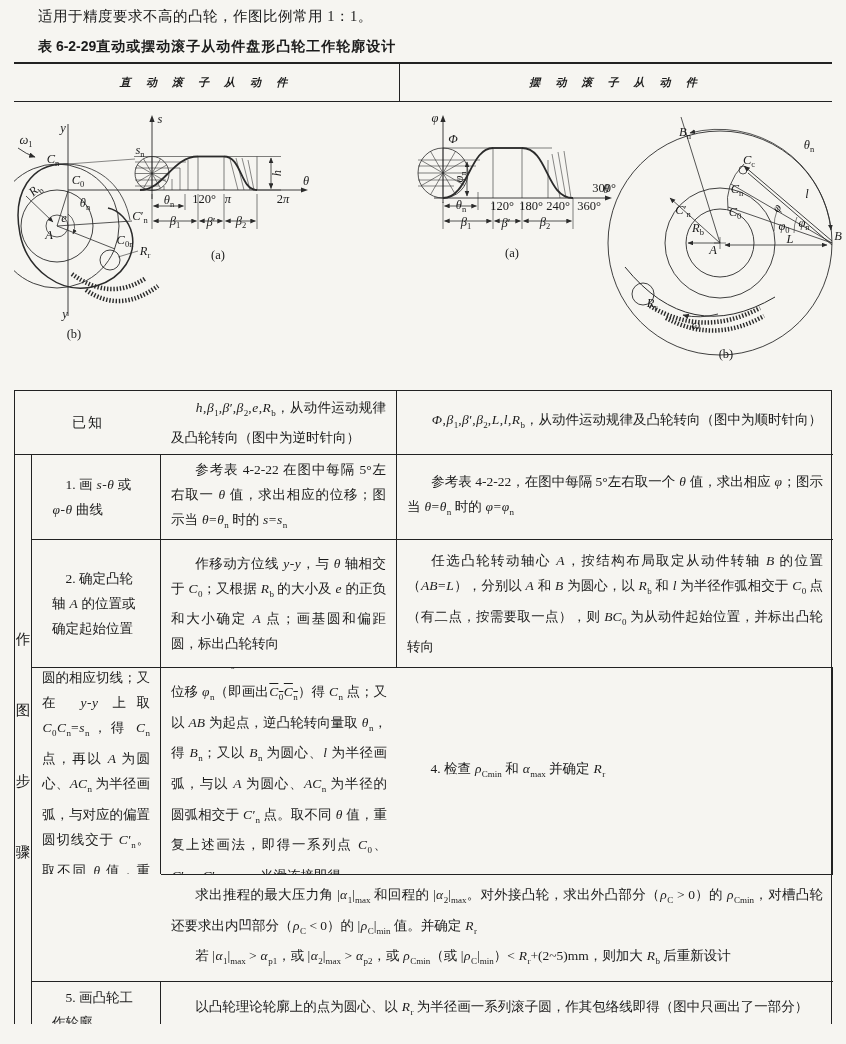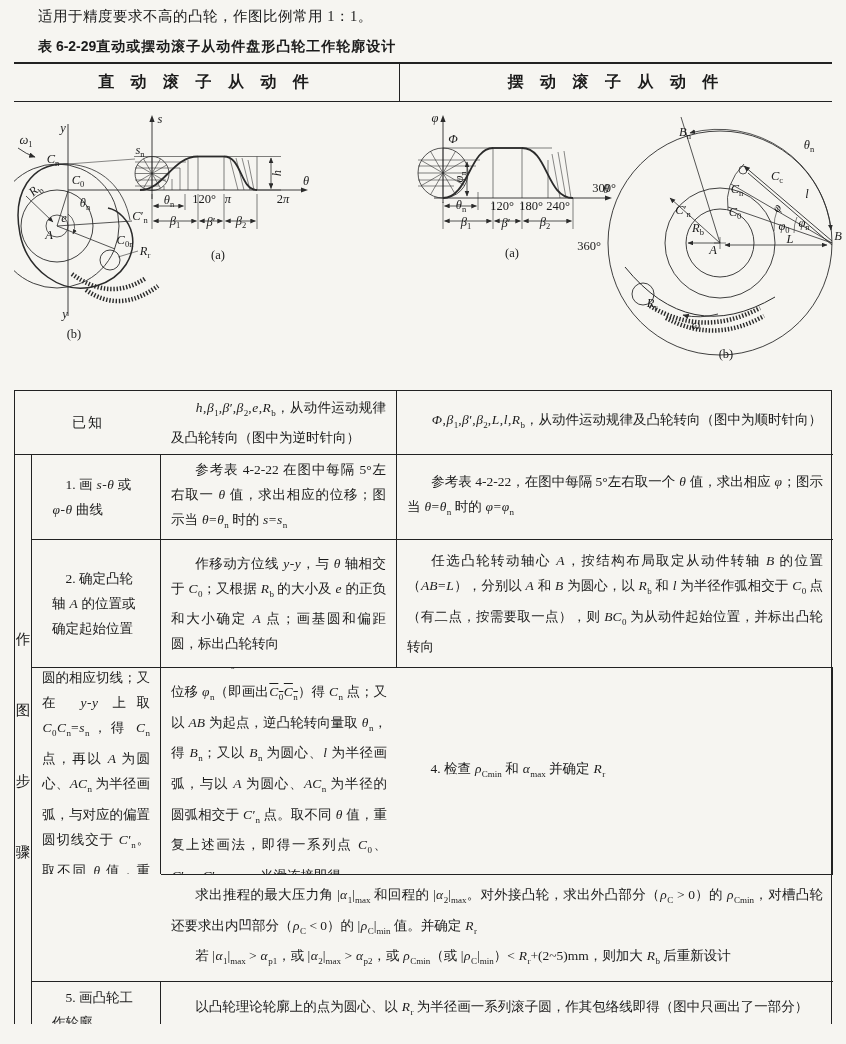--- a/index.html
+++ b/index.html
@@ -24,21 +24,21 @@
   .caption .cap-label{padding-left:24px;white-space:nowrap;}
   .caption .cap-title{flex:1;letter-spacing:1px;}
   .tbl{
     position:absolute;left:14px;top:62px;width:818px;
     border-top:2.5px solid #222;
   }
   .thead{
     display:grid;grid-template-columns:386px 432px;
     height:37px;border-bottom:1.4px solid #222;
     font-family:"Liberation Sans","DejaVu Sans",sans-serif;
-    font-weight:bold;font-size:16px;
+    font-weight:bold;font-size:11px;font-style:italic;
   }
   .hcell{display:flex;align-items:center;justify-content:center;letter-spacing:6px;}
   .hcell.hl{border-right:1px solid #222;}
   .diagrams{position:relative;height:288px;}
   .dia{position:absolute;top:0;height:288px;}
   .dia-left{left:0;width:386px;}
   .dia-right{left:386px;width:446px;}
   .dia svg{position:absolute;left:0;top:0;}
   .dlabel{
     position:absolute;font-size:12.5px;line-height:1;
@@ -306,28 +306,28 @@
         </svg>
       <span class="dlabel" style="left: 35px; top: 16px; transform: translate(-50%, -50%);"><i>φ</i></span>
           <span class="dlabel" style="left: 53px; top: 37px; transform: translate(-50%, -50%);"><i>Φ</i></span>
           <span class="dlabel" style="left: 60px; top: 75px; transform: translate(-50%, -50%) rotate(-90deg);"><i>φ</i><sub>n</sub></span>
           <span class="dlabel" style="left: 180px; top: 86px; transform: translate(-50%, -50%); margin-left: 24px;">300°</span>
           <span class="dlabel" style="left: 206px; top: 87px; transform: translate(-50%, -50%);"><i>θ</i></span>
           <span class="dlabel" style="left: 61px; top: 104px; transform: translate(-50%, -50%);"><i>θ</i><sub>n</sub></span>
           <span class="dlabel" style="left: 102px; top: 104px; transform: translate(-50%, -50%);">120°</span>
           <span class="dlabel" style="left: 131px; top: 104px; transform: translate(-50%, -50%);">180°</span>
           <span class="dlabel" style="left: 158px; top: 104px; transform: translate(-50%, -50%);">240°</span>
-          <span class="dlabel" style="left: 189px; top: 104px; transform: translate(-50%, -50%); margin-top: 40px;">360°</span>
+          <span class="dlabel" style="left: 189px; top: 104px; transform: translate(-50%, -50%);">360°</span>
           <span class="dlabel" style="left: 66px; top: 121px; transform: translate(-50%, -50%);"><i>β</i><sub>1</sub></span>
           <span class="dlabel" style="left: 106px; top: 121px; transform: translate(-50%, -50%);"><i>β</i>′</span>
           <span class="dlabel" style="left: 145px; top: 121px; transform: translate(-50%, -50%);"><i>β</i><sub>2</sub></span>
           <span class="dlabel" style="left: 112px; top: 151px; transform: translate(-50%, -50%);">(a)</span>
           <span class="dlabel" style="left: 285px; top: 31px; transform: translate(-50%, -50%);"><i>B</i><sub>n</sub></span>
           <span class="dlabel" style="left: 409px; top: 44px; transform: translate(-50%, -50%);"><i>θ</i><sub>n</sub></span>
-          <span class="dlabel" style="left: 349px; top: 75px; transform: translate(-50%, -50%); margin-left: 28px;"><i>C</i><sub>c</sub></span>
+          <span class="dlabel" style="left: 349px; top: 59px; transform: translate(-50%, -50%);"><i>C</i><sub>c</sub></span>
           <span class="dlabel" style="left: 337px; top: 88px; transform: translate(-50%, -50%);"><i>C</i><sub>n</sub></span>
           <span class="dlabel" style="left: 407px; top: 92px; transform: translate(-50%, -50%);"><i>l</i></span>
           <span class="dlabel" style="left: 283px; top: 109px; transform: translate(-50%, -50%);"><i>C</i>′<sub>n</sub></span>
           <span class="dlabel" style="left: 335px; top: 111px; transform: translate(-50%, -50%);"><i>C</i><sub>0</sub></span>
           <span class="dlabel" style="left: 377px; top: 106px; transform: translate(-50%, -50%) rotate(-55deg);"><i>φ</i></span>
           <span class="dlabel" style="left: 384px; top: 125px; transform: translate(-50%, -50%);"><i>φ</i><sub>0</sub></span>
           <span class="dlabel" style="left: 404px; top: 122px; transform: translate(-50%, -50%);"><i>φ</i><sub>n</sub></span>
           <span class="dlabel" style="left: 298px; top: 127px; transform: translate(-50%, -50%);"><i>R</i><sub>b</sub></span>
           <span class="dlabel" style="left: 313px; top: 148px; transform: translate(-50%, -50%);"><i>A</i></span>
           <span class="dlabel" style="left: 390px; top: 137px; transform: translate(-50%, -50%);"><i>L</i></span>

